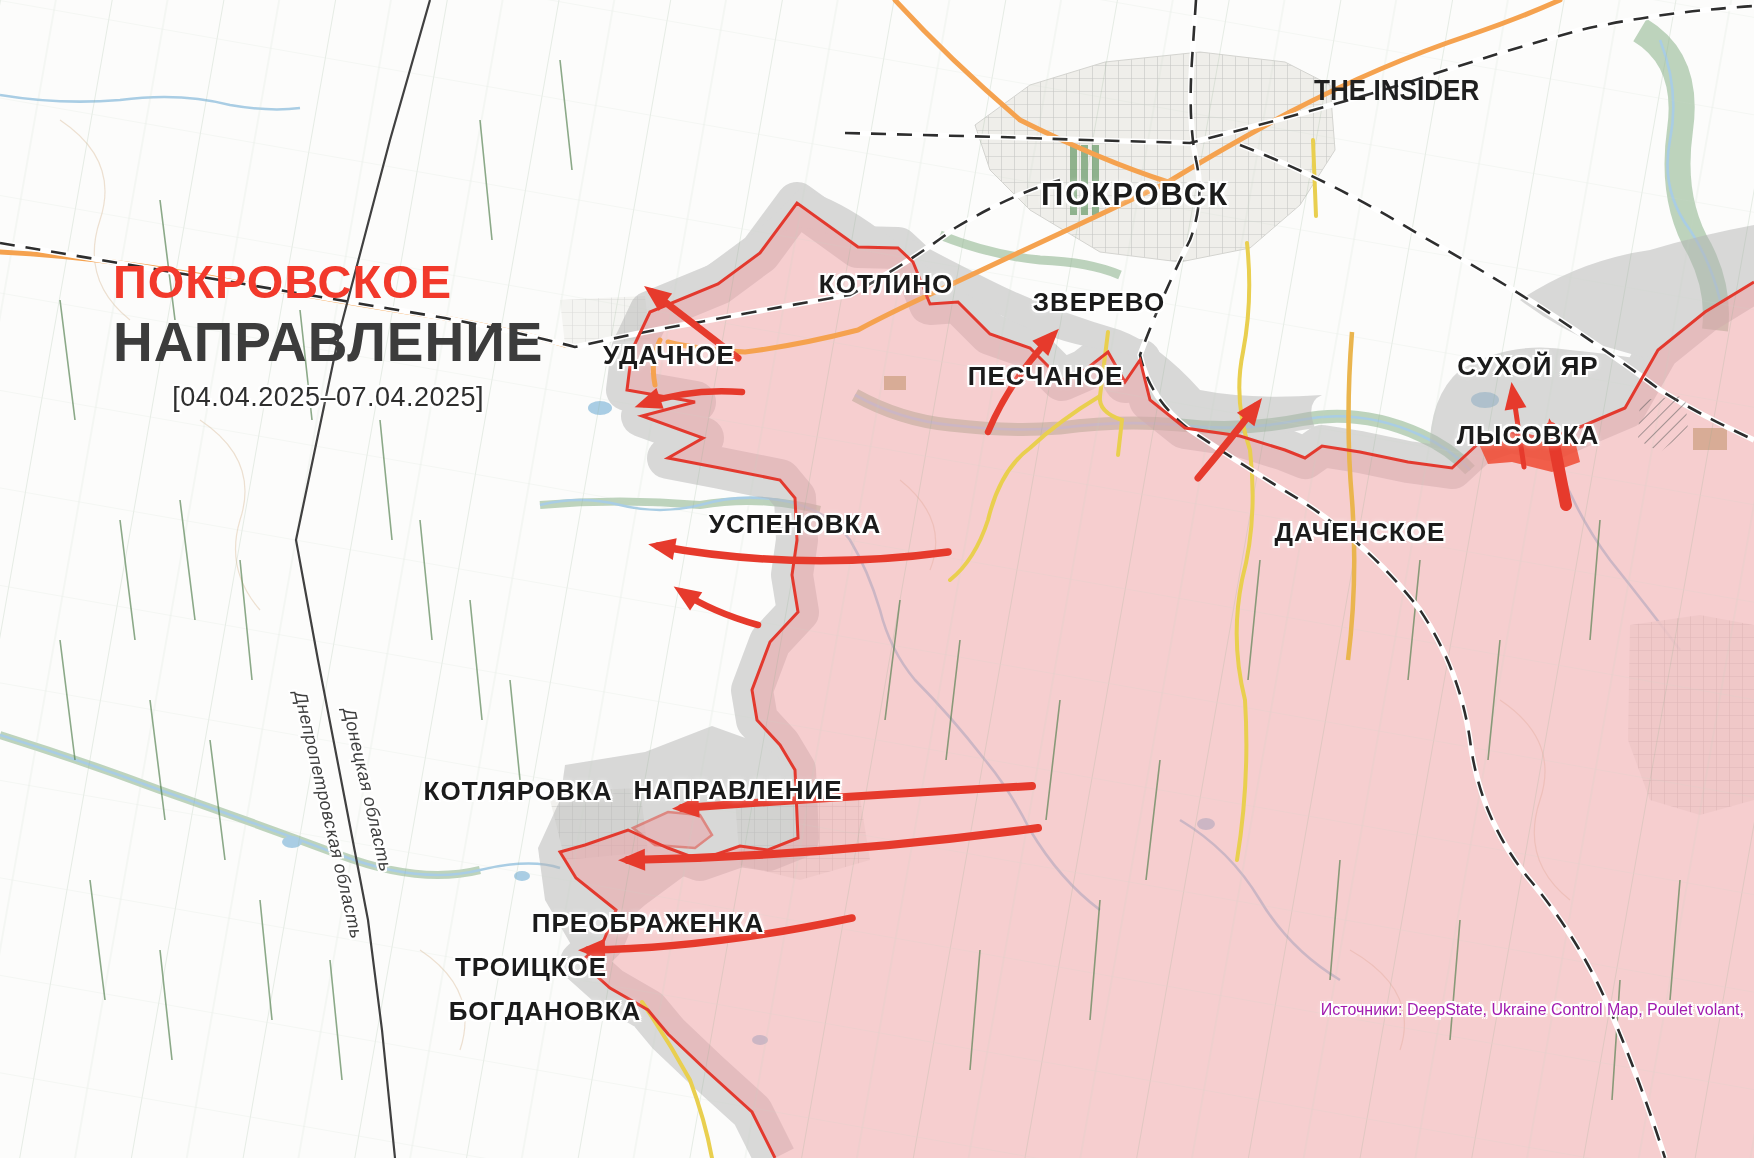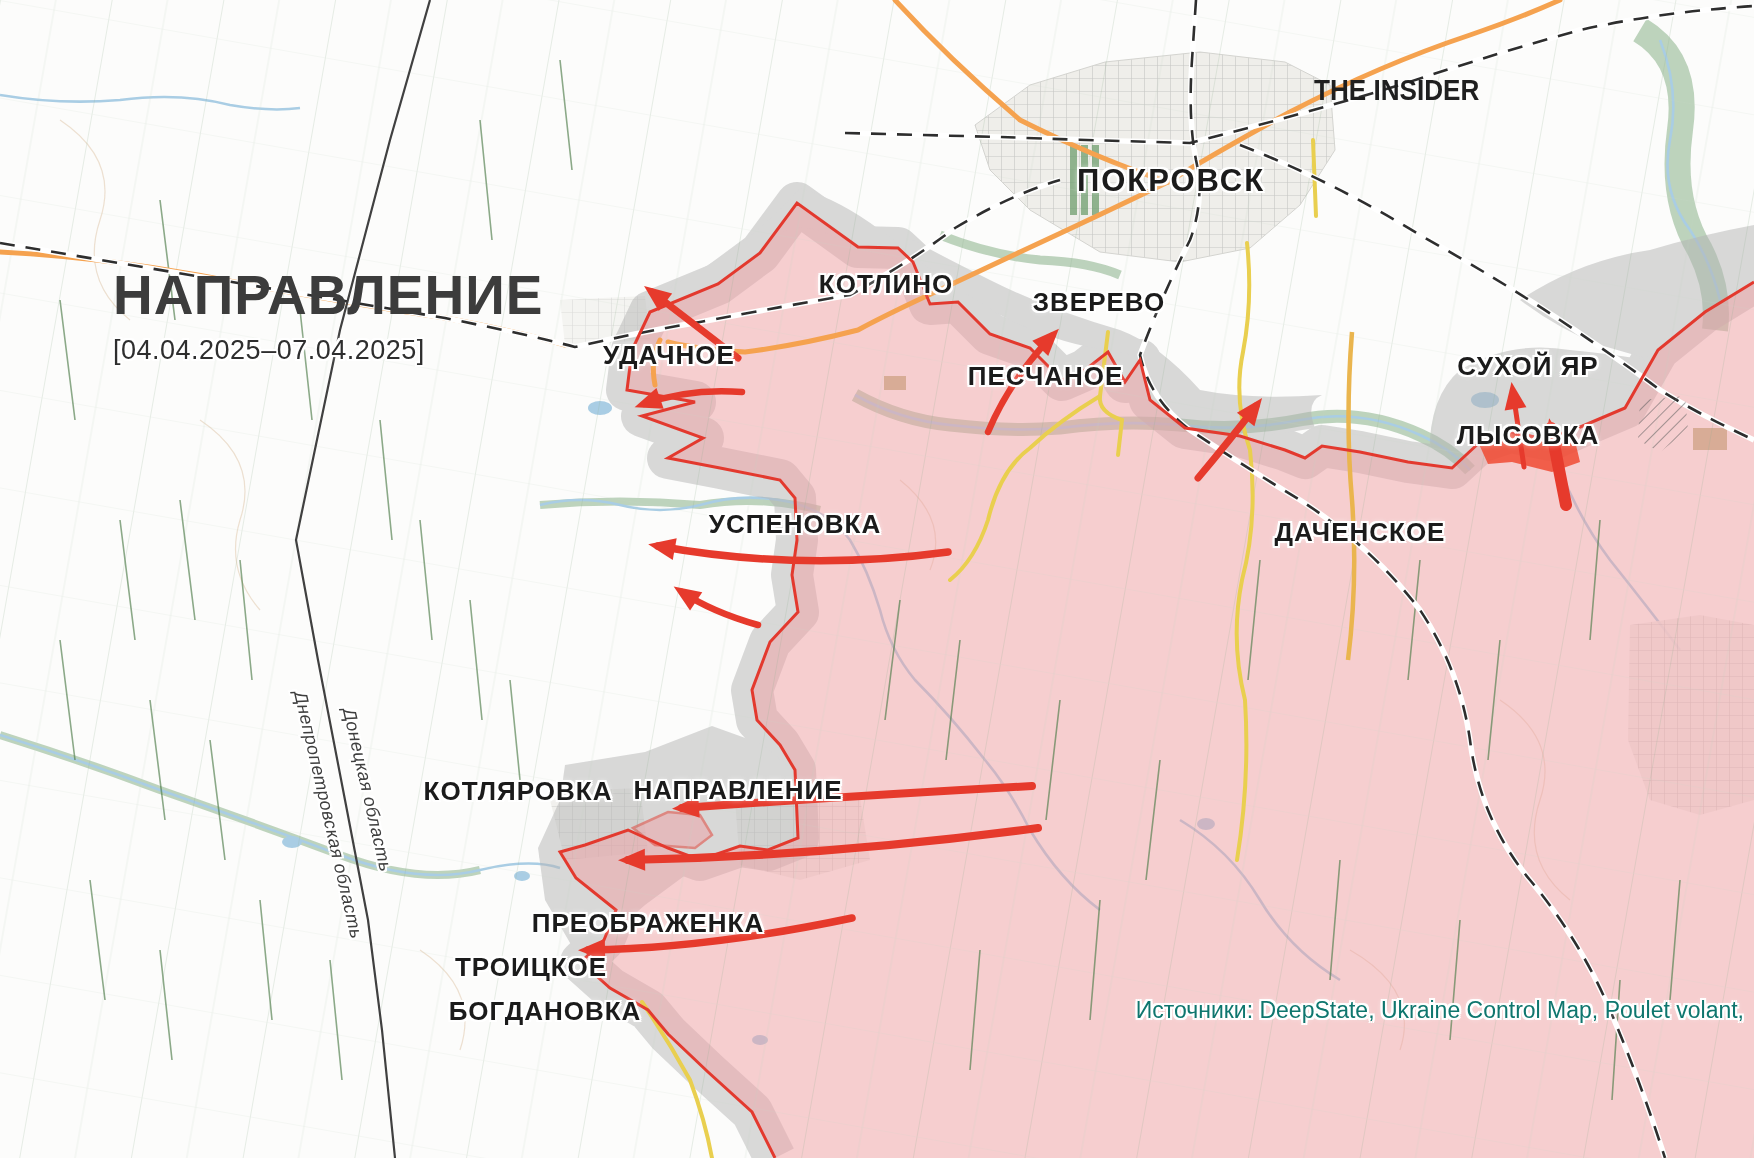--- a/index.html
+++ b/index.html
@@ -10,36 +10,36 @@
   .halo{text-shadow:-2px -2px 0 #fff,2px -2px 0 #fff,-2px 2px 0 #fff,2px 2px 0 #fff,
         0 -2px 0 #fff,0 2px 0 #fff,-2px 0 0 #fff,2px 0 0 #fff,0 0 6px #fff;}
 
   .lbl{position:absolute;transform:translate(-50%,-50%);font-weight:700;font-size:26px;
        letter-spacing:1px;color:#1b1b1b;white-space:nowrap;}
   .lbl-city{font-size:31px;letter-spacing:2px;}
 
   #title-block{position:absolute;left:113px;top:258px;line-height:1.0;white-space:nowrap;}
   #title-line1{font-size:47px;font-weight:800;letter-spacing:1px;color:#f2392b;}
   #title-line2{font-size:55px;font-weight:800;letter-spacing:1px;color:#3c3c3c;margin-top:10px;}
-  #title-date{font-size:27px;font-weight:500;color:#2e2e2e;margin-top:14px;letter-spacing:0.5px;}
+  #title-date{font-size:27px;font-weight:500;color:#2e2e2e;margin-top:14px;letter-spacing:0.5px;text-align:center;}
 
   #logo{position:absolute;left:1314px;top:74px;font-size:29px;font-weight:800;color:#1f1f1f;
         letter-spacing:0px;transform:scaleX(.9);transform-origin:left center;white-space:nowrap;}
 
-  #attribution{position:absolute;right:10px;top:997px;text-align:right;font-size:23px;
-               line-height:26px;color:#0f766e;white-space:nowrap;margin-left:36px;}
+  #attribution{position:absolute;right:10px;top:997px;text-align:right;font-size:16px;
+               line-height:26px;color:#a21caf;white-space:nowrap;margin-left:36px;}
   #attribution .line3{margin-top:4px;}
 
   .oblast{position:absolute;transform:translate(-50%,-50%) rotate(77deg);font-style:italic;
           font-size:18px;color:#3f3f3f;letter-spacing:0.5px;white-space:nowrap;}
   #oblast-donetsk{left:367px;top:790px;}
   #oblast-dnipro{left:328px;top:815px;}
 
   
-  #lbl-pokrovsk{left:1135px;top:181px;margin-left:36px;}
+  #lbl-pokrovsk{left:1135px;top:195px;}
   #lbl-kotlino{left:886px;top:284px;}
   #lbl-zverevo{left:1099px;top:302px;}
   #lbl-udachnoe{left:669px;top:355px;}
   #lbl-peschanoe{left:1028px;top:376px;padding-left:35px;}
   #lbl-sukhoy-yar{left:1528px;top:366px;}
   #lbl-lysovka{left:1528px;top:435px;text-align:right;}
   #lbl-dachenskoe{left:1360px;top:488px;margin-top:44px;}
   #lbl-uspenovka{left:795px;top:524px;}
   #lbl-novoaleksandrovka{left:708px;top:583px;}
   #lbl-kotlyarovka{left:518px;top:791px;}
@@ -191,20 +191,21 @@
     <path d="M1198,478 Q1230,440 1256,406" stroke-width="7" marker-end="url(#ah)"></path>
     <path d="M1524,467 Q1518,425 1513,392" stroke-width="5" marker-end="url(#ah)"></path>
     <path d="M1566,505 Q1558,465 1551,428" stroke-width="12" marker-end="url(#ah)"></path>
     <path d="M1032,786 Q850,796 682,808" stroke-width="8" marker-end="url(#ah)"></path>
     <path d="M1038,828 Q830,856 628,860" stroke-width="8" marker-end="url(#ah)"></path>
     <path d="M852,918 Q710,948 588,950" stroke-width="7.5" marker-end="url(#ah)"></path>
   </g>
 </svg>
 
   <div id="title-block">
+    <div id="title-line1">ПОКРОВСКОЕ</div>
     <div id="title-line2">НАПРАВЛЕНИЕ</div>
     <div id="title-date" class="halo">[04.04.2025–07.04.2025]</div>
   </div>
 
   <div id="logo">THE INSIDER</div>
 
   <div class="lbl lbl-city halo" id="lbl-pokrovsk">ПОКРОВСК</div>
   <div class="lbl halo" id="lbl-kotlino">КОТЛИНО</div>
   <div class="lbl halo" id="lbl-zverevo">ЗВЕРЕВО</div>
   <div class="lbl halo" id="lbl-udachnoe">УДАЧНОЕ</div>

